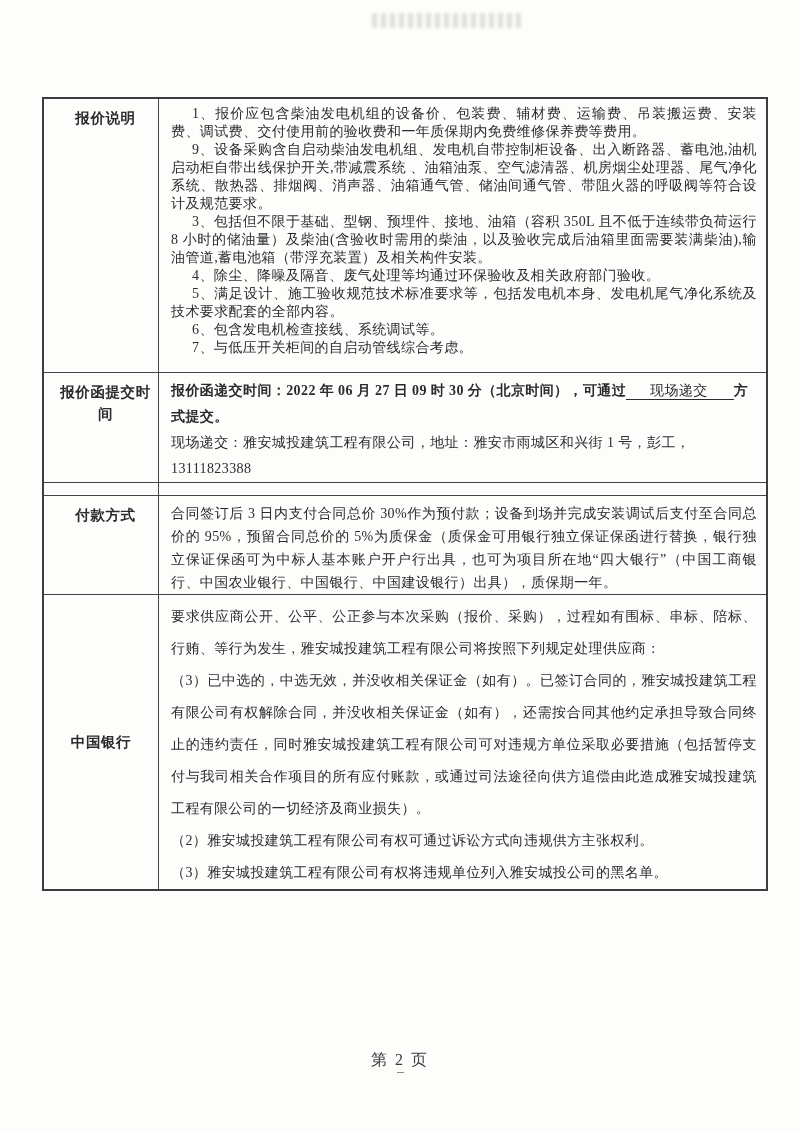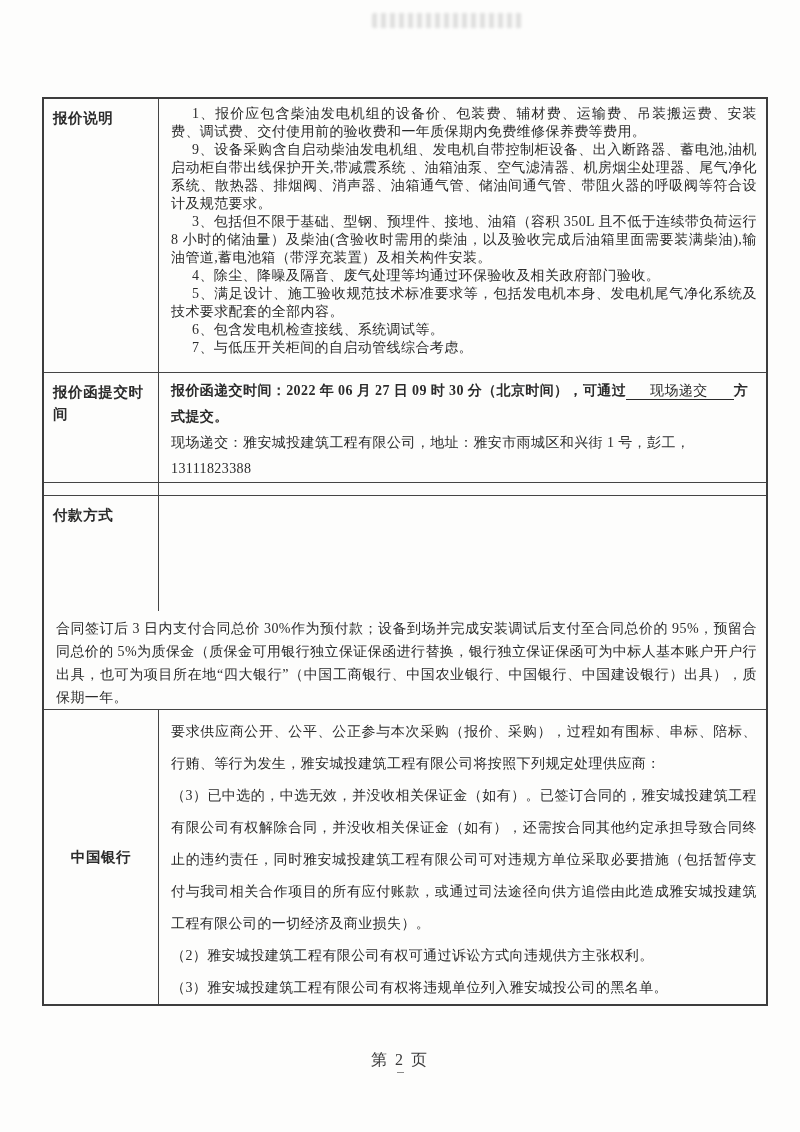--- a/index.html
+++ b/index.html
@@ -36,38 +36,39 @@
   .row + .row { border-top: 1.6px solid #454545; }
   .cell-label {
     width: 115px;
     flex: 0 0 115px;
     border-right: 1.6px solid #454545;
     font-weight: bold;
     font-size: 14.5px;
     letter-spacing: 0.6px;
     padding: 8px 0 0 9px;
     line-height: 22px;
+    text-align: center;
   }
   .cell-label.center {
     display: flex;
     align-items: center;
     justify-content: center;
     padding: 0 4px;
     text-align: center;
   }
   .cell-content {
     flex: 1 1 auto;
     padding: 6px 9px 0 12px;
     font-size: 14px;
     letter-spacing: 0.4px;
   }
   .row-notes    { min-height: 273px; }
   .row-submit   { min-height: 87px;  }
   .row-gapline  { min-height: 13px;  }
-  .row-payment  { min-height: 92px; flex-direction: column;  }
+  .row-payment  { min-height: 92px;  }
   .row-integrity{ min-height: 288px; }
 
   .row-notes .cell-content p {
     line-height: 18px;
     text-indent: 1.5em;
     text-align: justify;
   }
   .row-submit .cell-content { line-height: 26px; padding-top: 5px; }
   .submit-line1 { font-weight: bold; }
   .underlined {

